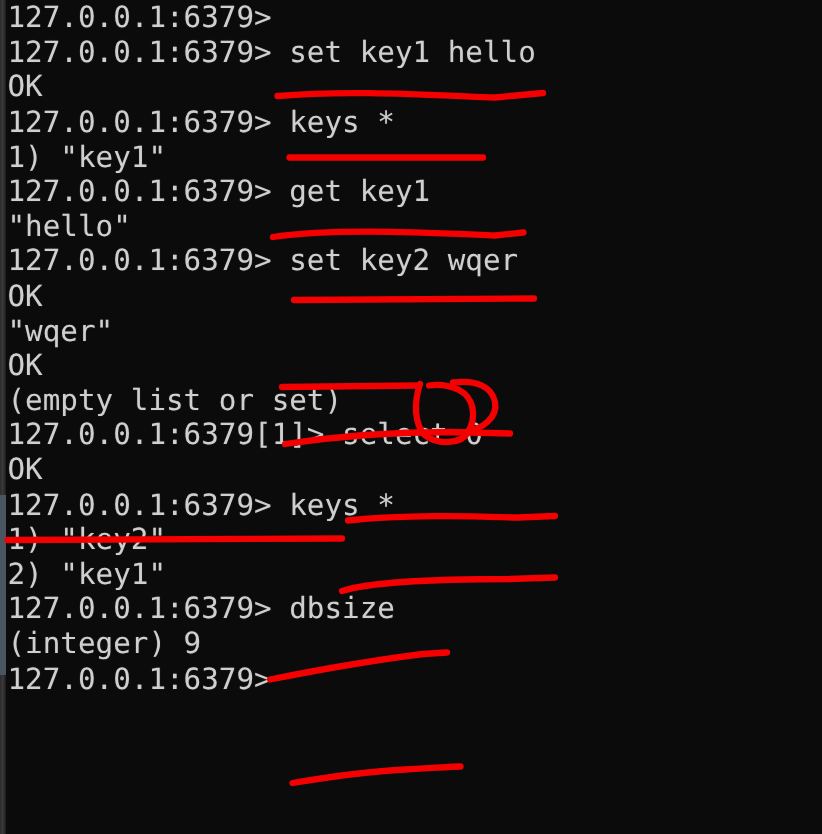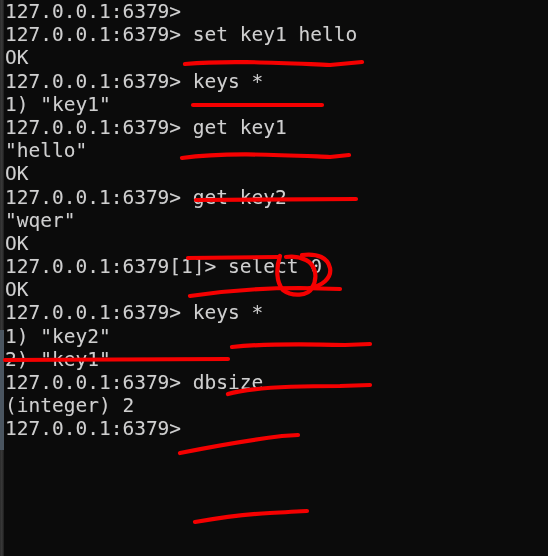--- a/index.html
+++ b/index.html
@@ -57,31 +57,32 @@
   </div>
 
   <div id="console">
       <div class="line">127.0.0.1:6379&gt;</div>
       <div class="line">127.0.0.1:6379&gt; set key1 hello</div>
       <div class="line">OK</div>
       <div class="line">127.0.0.1:6379&gt; keys *</div>
       <div class="line">1) "key1"</div>
       <div class="line">127.0.0.1:6379&gt; get key1</div>
       <div class="line">"hello"</div>
+      <div class="line">127.0.0.1:6379&gt; set key2 wqer</div>
       <div class="line">OK</div>
-      <div class="line">127.0.0.1:6379&gt; get key2</div>
       <div class="line">"wqer"</div>
       <div class="line">OK</div>
+      <div class="line">(empty list or set)</div>
       <div class="line">127.0.0.1:6379[1]&gt; select 0</div>
       <div class="line">OK</div>
       <div class="line">127.0.0.1:6379&gt; keys *</div>
       <div class="line">1) "key2"</div>
       <div class="line">2) "key1"</div>
       <div class="line">127.0.0.1:6379&gt; dbsize</div>
-      <div class="line">(integer) 2</div>
+      <div class="line">(integer) 9</div>
       <div class="line">127.0.0.1:6379&gt;</div>
     </div>
 
   <svg id="annotations" viewBox="0 0 548 556" width="548" height="556">
       <path d="M185,64 C230,60 280,63 330,65 L362,62" stroke="#f50000" stroke-width="4.2" stroke-linecap="round" stroke-linejoin="round" fill="none"></path>
       <path d="M193,105 L322,105" stroke="#f50000" stroke-width="4.2" stroke-linecap="round" stroke-linejoin="round" fill="none"></path>
       <path d="M182,158 C225,152 280,155 330,157 L349,155" stroke="#f50000" stroke-width="4.2" stroke-linecap="round" stroke-linejoin="round" fill="none"></path>
       <path d="M196,200 L356,199" stroke="#f50000" stroke-width="4.2" stroke-linecap="round" stroke-linejoin="round" fill="none"></path>
       <path d="M188,258 L278,257" stroke="#f50000" stroke-width="4.2" stroke-linecap="round" stroke-linejoin="round" fill="none"></path>
       <path d="M280,256 C276,268 276,282 283,290 C292,297 308,296 312,288 C318,278 316,265 306,260 C300,257 292,256 286,257" stroke="#f50000" stroke-width="4.2" stroke-linecap="round" stroke-linejoin="round" fill="none"></path>

